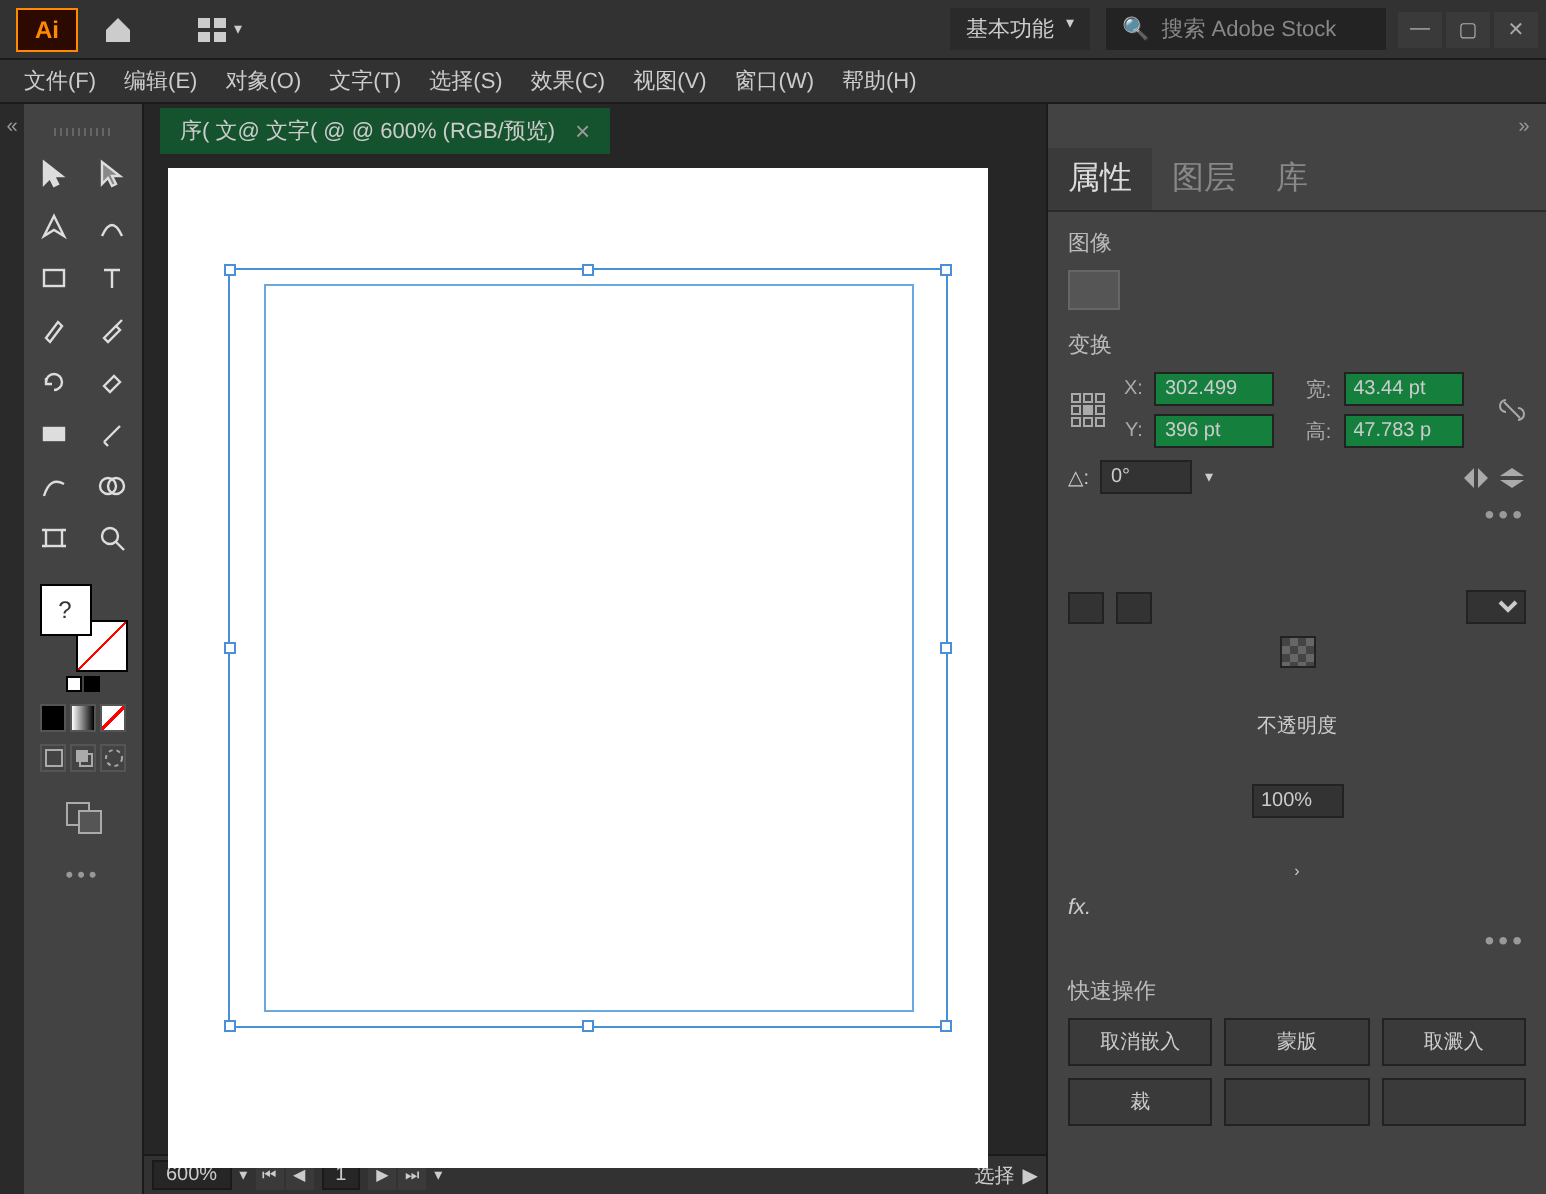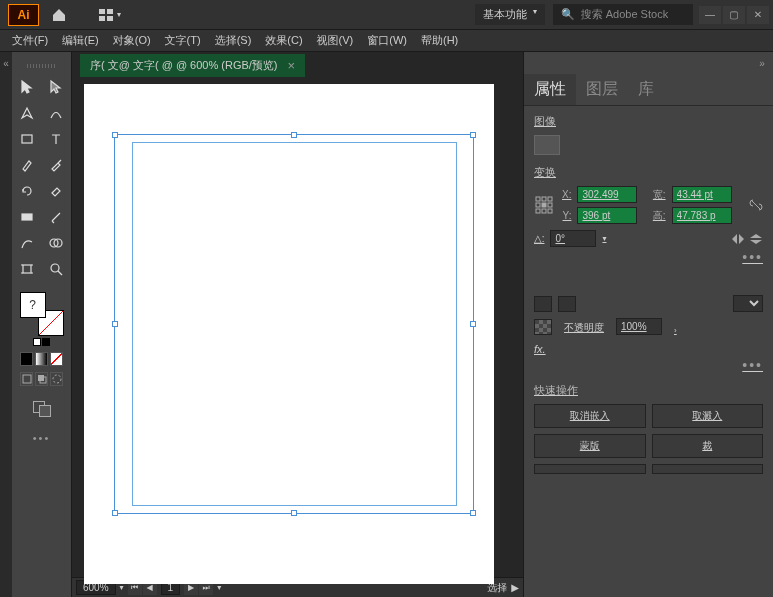--- a/index.html
+++ b/index.html
@@ -45,38 +45,38 @@
 .inner-box { position:absolute; border:1px solid #6aa8e0; }
 .status-bar { height: 20px; background: #323232; display: flex; align-items: center; gap: 4px; padding: 0 4px; border-top: 1px solid #1a1a1a; font-size: 10px; }
 .status-field { background: #262626; padding: 1px 6px; border: 1px solid #1a1a1a; }
 .nav-btns { display: flex; gap: 1px; }
 .nav-btns div { width: 14px; height: 14px; background: #3a3a3a; display: flex; align-items: center; justify-content: center; cursor: pointer; font-size: 8px; }
 .panel-area { width: 250px; background: #434343; border-left: 1px solid #1a1a1a; display: flex; flex-direction: column; }
 .panel-header { height: 22px; display: flex; align-items: center; justify-content: flex-end; padding: 0 6px; }
 .panel-tabs { display: flex; border-bottom: 1px solid #2a2a2a; }
 .panel-tab { padding: 5px 10px; cursor: pointer; color: #888; font-size: 16px; }
 .panel-tab.active { color: #ddd; background: #3a3a3a; }
-.panel-body { padding: 8px 10px; flex: 1; overflow: hidden; text-decoration: underline; }
+.panel-body { padding: 8px 10px; flex: 1; overflow: hidden; }
 .panel-section { margin-bottom: 10px; }
 .section-label { font-size: 11px; color: #bbb; margin-bottom: 6px; }
 .img-thumb { width:26px; height:20px; background:#555; border:1px solid #666; margin-bottom:6px; }
 .prop-grid { display: grid; grid-template-columns: auto 1fr auto 1fr; gap: 4px 6px; align-items: center; font-size: 10px; }
 .prop-grid input { width: 60px; background: #15803d; border: 1px solid #222; color: #ccc; padding: 2px 4px; font-size: 10px; }
 .prop-grid .lbl { text-align: right; color: #aaa; }
 .link-icon { cursor: pointer; }
 .angle-row { display:flex; align-items:center; gap:6px; margin-top:6px; font-size:10px; }
 .angle-row input { width:46px; background:#333; border:1px solid #222; color:#ccc; padding:2px 4px; font-size:10px; }
 .flip-btns { margin-left:auto; display:flex; gap:4px; }
 .ellipsis { text-align: right; color: #999; font-size: 14px; letter-spacing: 2px; margin: 2px 0 6px; }
 .appear-row { display:flex; align-items:center; gap:6px; margin-bottom:6px; }
 .appear-row .sw { width:18px; height:16px; background:#333; border:1px solid #222; }
 .appear-row select { background:#333; border:1px solid #222; color:#ccc; font-size:10px; padding:1px 4px; }
-.opacity-row { display:flex; align-items:flex-end; gap:12px; font-size:10px; }
+.opacity-row { display:flex; align-items:center; gap:22px; font-size:10px;flex-direction:column; }
 .opacity-row input { width:46px; background:#333; border:1px solid #222; color:#ccc; padding:2px 4px; font-size:10px; }
-.quick-btns { display: grid; grid-template-columns: 1fr 1fr; gap: 6px; margin-top: 6px; }
+.quick-btns { display: grid; grid-template-columns: 1fr 1fr 1fr; gap: 6px; margin-top: 6px; }
 .quick-btns button { background: #3a3a3a; border: 1px solid #222; color: #ccc; padding: 4px; font-size: 10px; cursor: pointer; }
 .dd-arrow { font-size: 8px; }
 .collapse-arrow { width:10px; height:10px; display:flex; align-items:center; justify-content:center; font-size:10px; color:#999; cursor:pointer; }
 .overlap-icon { position:relative; width:18px; height:16px; }
 .overlap-icon::before,.overlap-icon::after { content:''; position:absolute; width:10px; height:10px; border:1px solid #aaa; }
 .overlap-icon::before { top:0; left:0; }
 .overlap-icon::after { bottom:0; right:0; background:#555; }
 </style>
 </head>
 <body>
@@ -385,22 +385,22 @@
           <input value="100%" style="">
           <span class="dd-arrow">›</span>
         </div>
         <div style="margin-top:8px; font-style:italic;">fx.</div>
         <div class="ellipsis">•••</div>
       </div>
       <div class="panel-section">
         <div class="section-label">快速操作</div>
         <div class="quick-btns">
           <button>取消嵌入</button>
+          <button>蒙版</button>
           <button>取澱入</button>
-          <button>蒙版</button>
           <button>裁</button>
           <button></button>
           <button></button>
         </div>
       </div>
     </div>
   </div>
 </div>
 
 </body></html>

